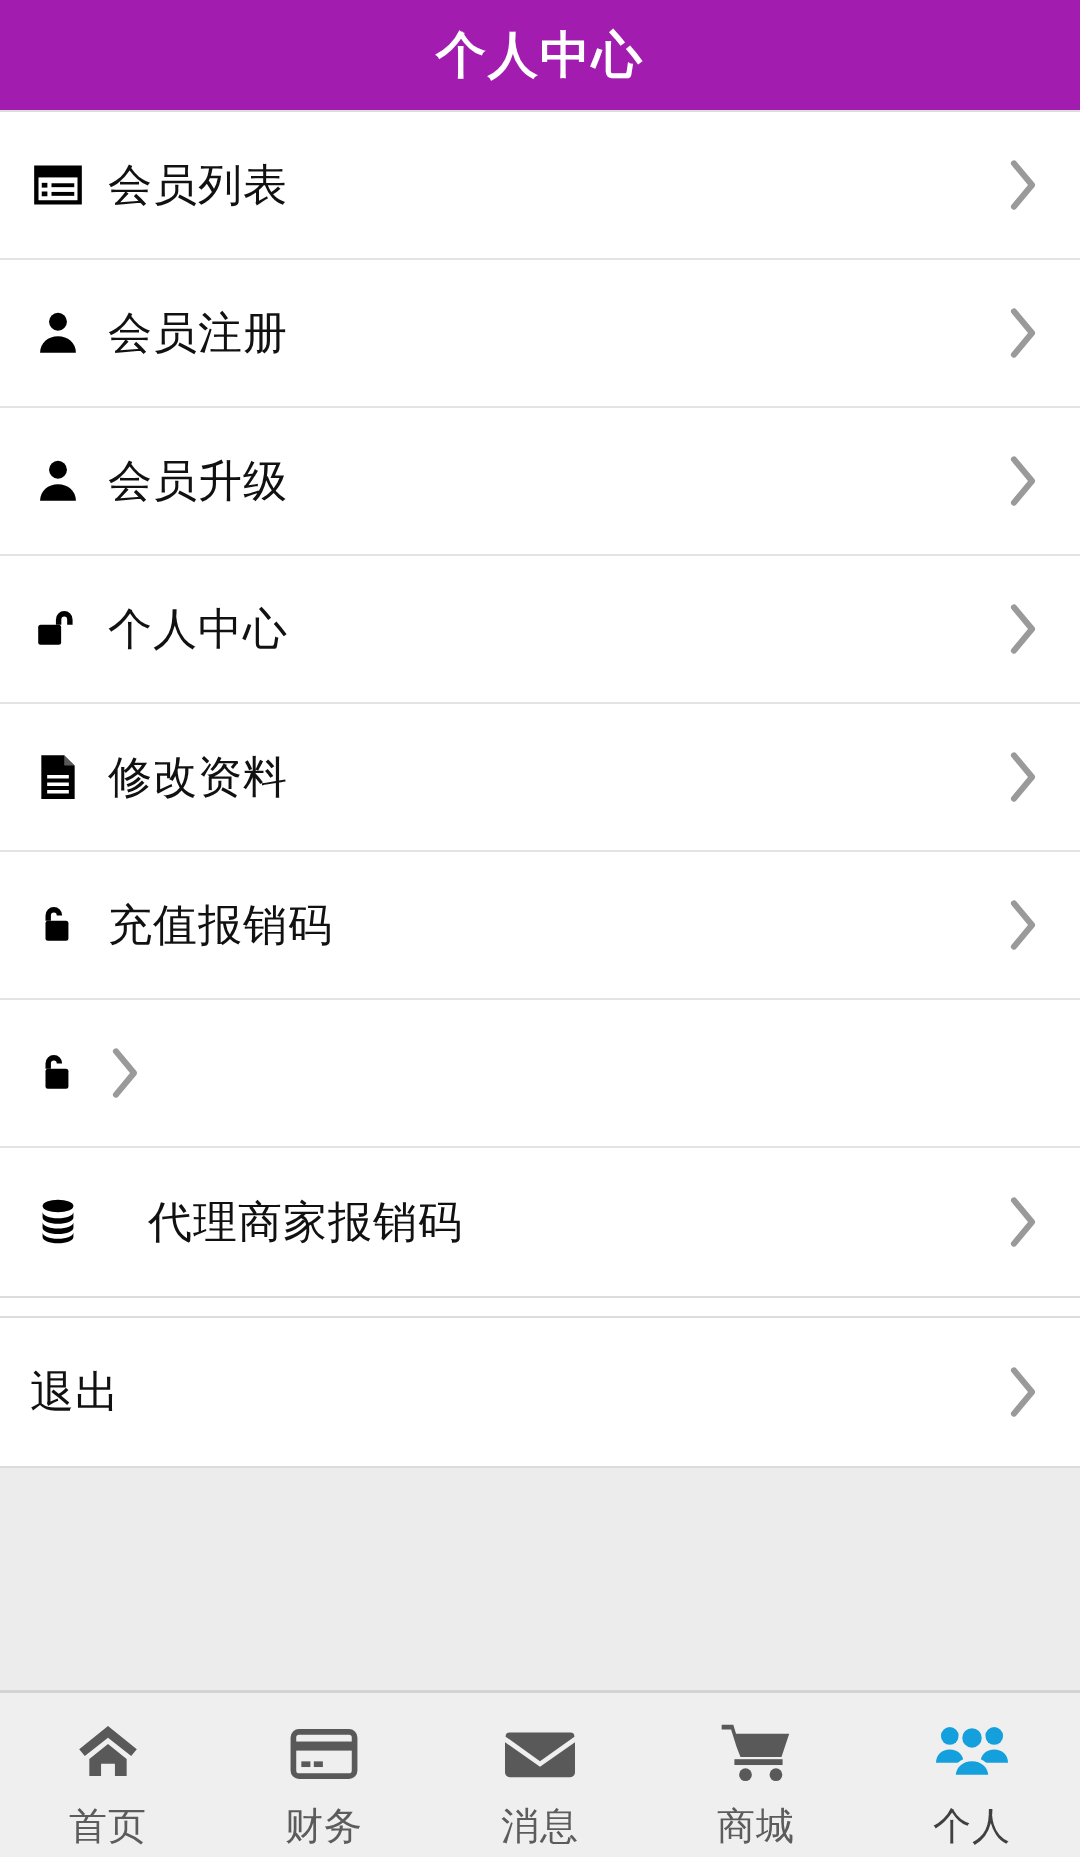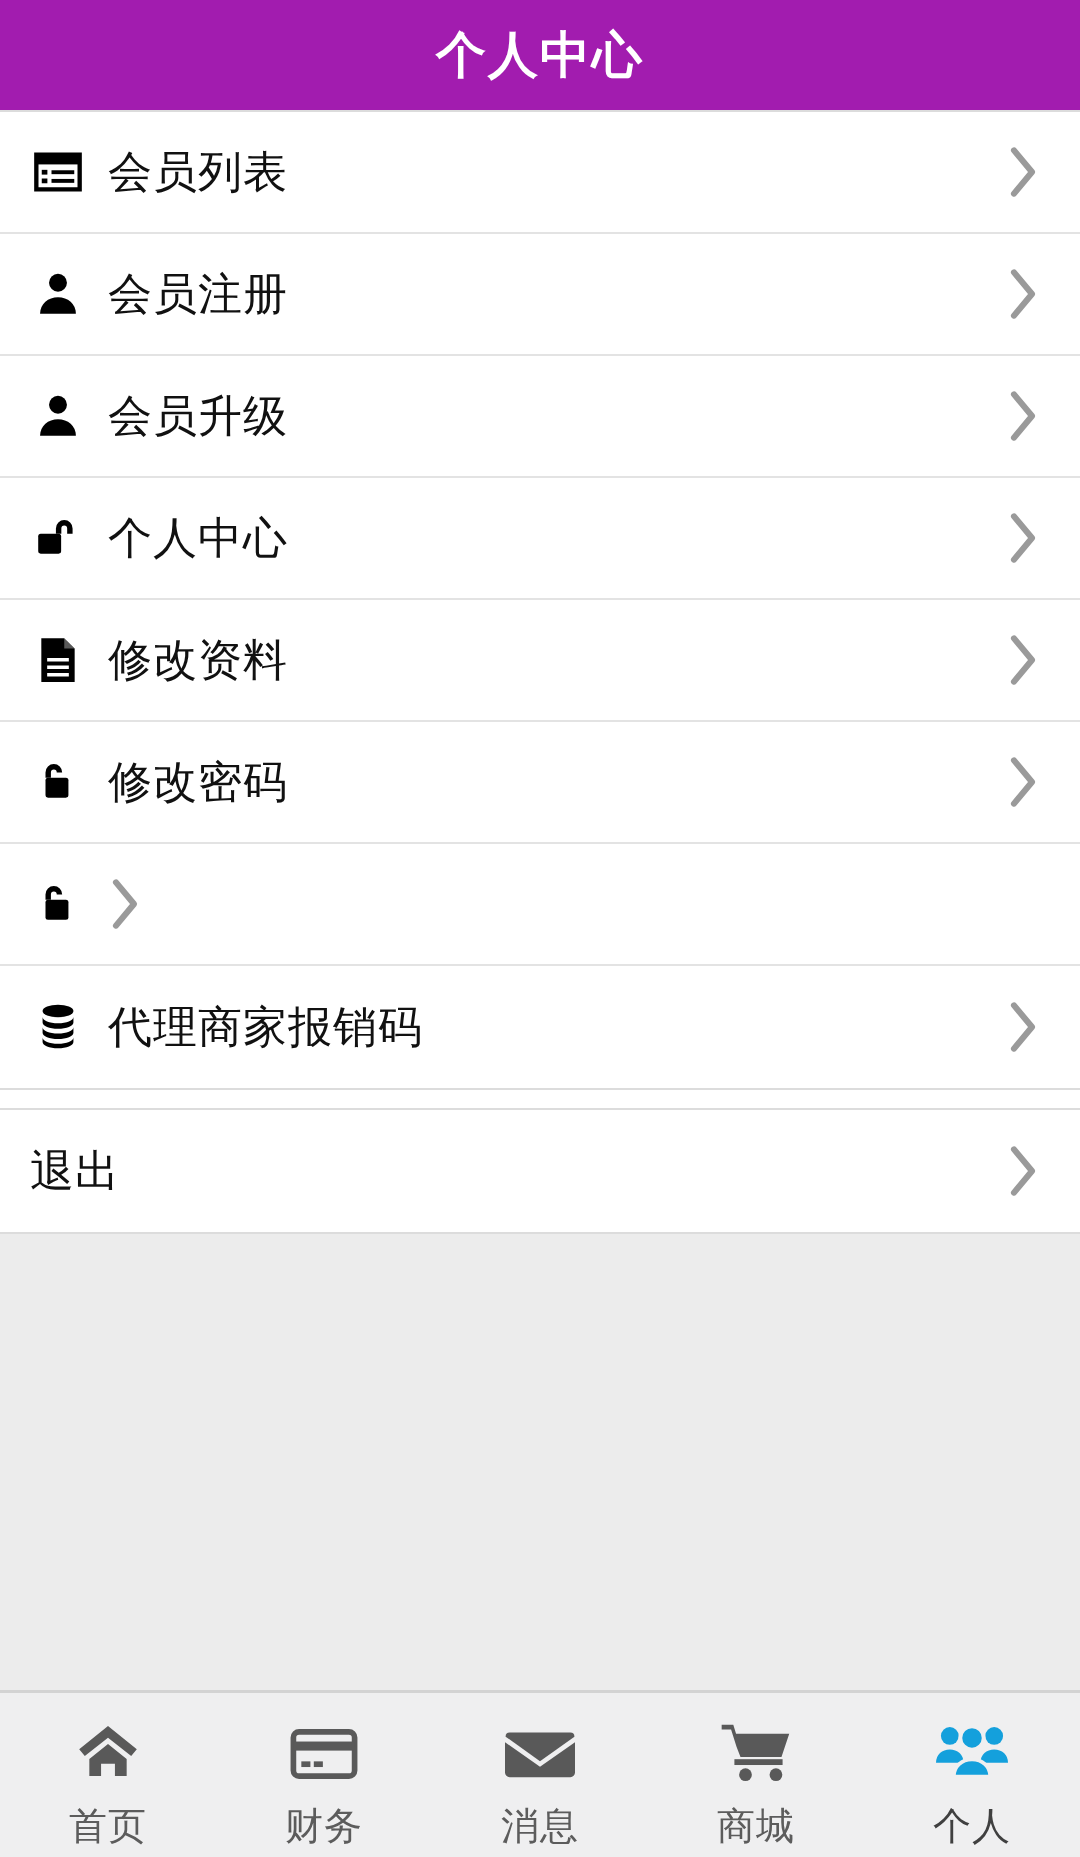--- a/index.html
+++ b/index.html
@@ -48,28 +48,28 @@
     background: #ffffff;
     border-top: 2px solid #dcdcdc;
     border-bottom: 2px solid #dcdcdc;
   }
   .gap-spacer {
     height: 18px;
     background: #ffffff;
   }
   .row {
     position: relative;
-    height: 122px;
+    height: 148px;
     display: flex;
     align-items: center;
     padding: 0 30px 0 30px;
     background: #ffffff;
     border-bottom: 2px solid #e3e3e3;
   }
-  .row:last-child { border-bottom: none; }
+  .row:last-child { border-bottom: none; gap: 40px; }
 
   .row-icon {
     width: 56px;
     height: 56px;
     flex: 0 0 56px;
     margin-right: 22px;
     display: flex;
     align-items: center;
     justify-content: center;
     color: #000000;
@@ -224,21 +224,21 @@
             </svg>
           </span>
         </div>
         <div class="row">
           <span class="row-icon">
             <svg viewBox="0 0 24 24" width="50" height="50" fill="currentColor">
               <path d="M6 10V7.4a4 4 0 0 1 8 0h-2.6a1.4 1.4 0 0 0-2.8 0V10z"></path>
               <rect x="6" y="10" width="11" height="9.5" rx="1.2"></rect>
             </svg>
           </span>
-          <span class="row-label">修改密码</span>
+          <span class="row-label">充值报销码</span>
           <span class="chevron">
             <svg viewBox="0 0 16 30" width="34" height="54" fill="none" stroke="currentColor" stroke-width="3.4" stroke-linecap="round" stroke-linejoin="round">
               <polyline points="3,3 13,15 3,27"></polyline>
             </svg>
           </span>
         </div>
         <div class="row">
           <span class="row-icon">
             <svg viewBox="0 0 24 24" width="50" height="50" fill="currentColor">
               <path d="M6 10V7.4a4 4 0 0 1 8 0h-2.6a1.4 1.4 0 0 0-2.8 0V10z"></path>

